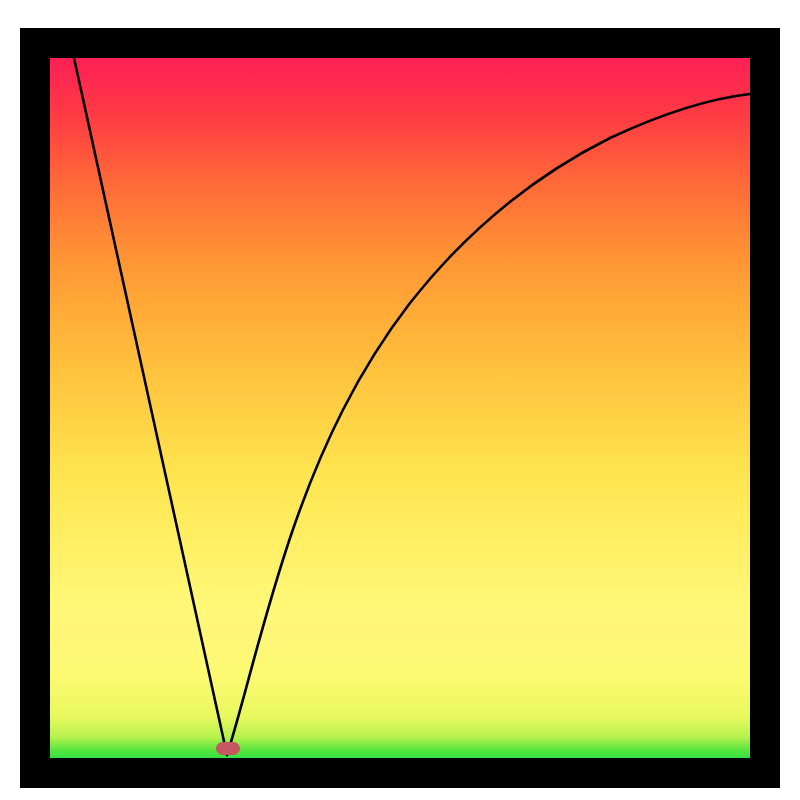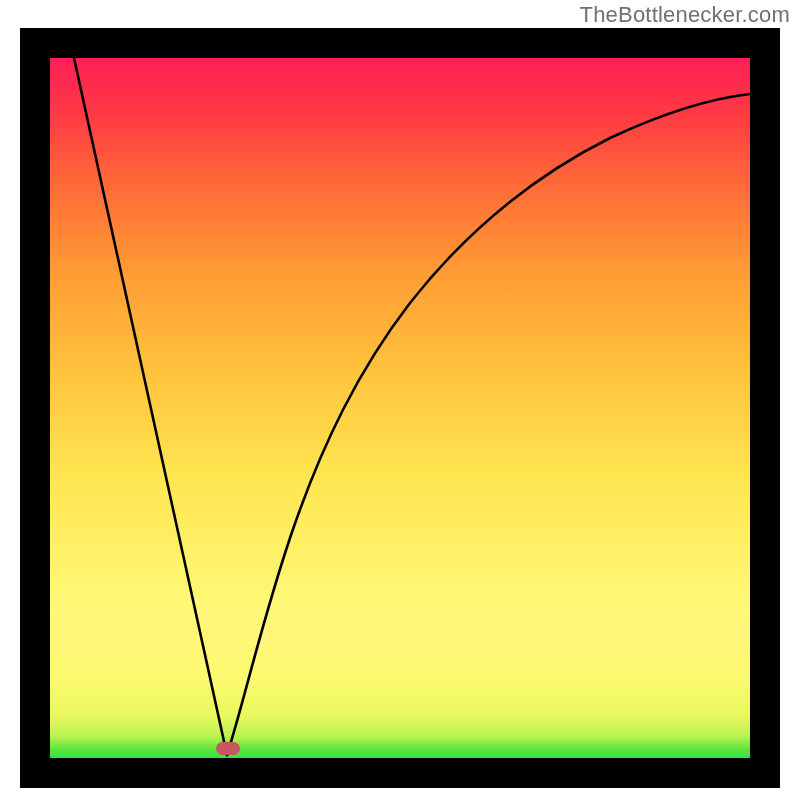--- a/index.html
+++ b/index.html
@@ -72,21 +72,20 @@
     top: 684px;
     background: #c55760;
     border-radius: 7px;
   }
 </style>
 </head>
 <body>
 
 <div class="wrap">
 
-  <div class="attrib">TheBottlenecker.com</div>
 
   <div class="frame">
     <div class="plot">
       <div class="gradient"></div>
 
       <svg class="curve" viewBox="0 0 700 700" preserveAspectRatio="none">
 
         <path d="M 24 0 L 177 697" stroke="#000" stroke-width="2.6" fill="none" stroke-linecap="round"></path>
 
         <path d="M 177 697

